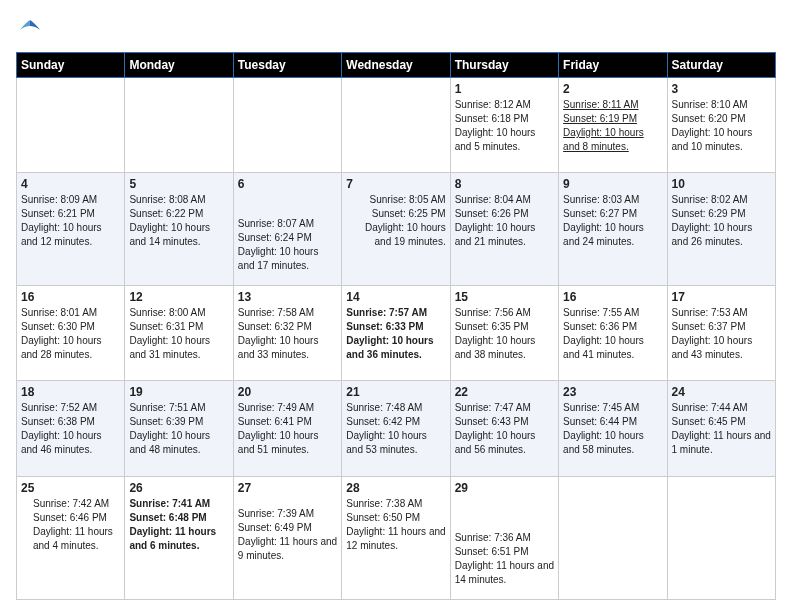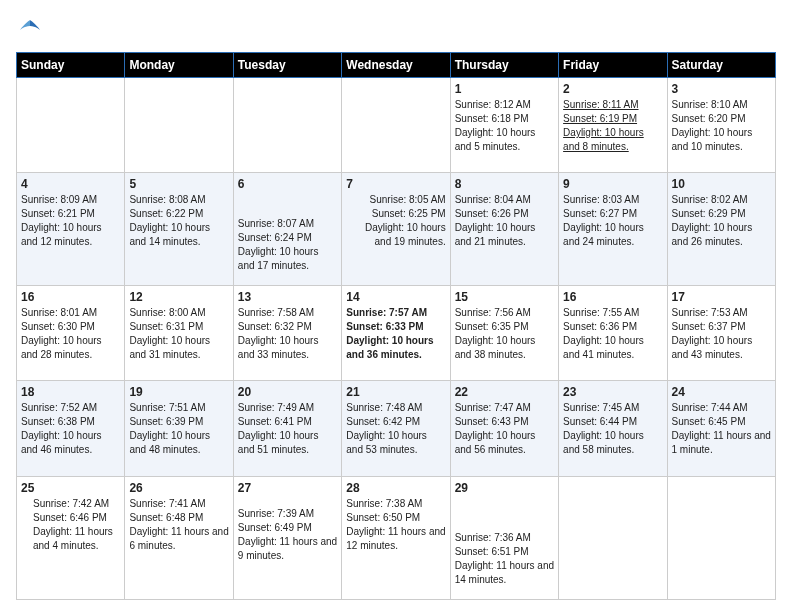--- a/index.html
+++ b/index.html
@@ -292,21 +292,21 @@
         </tr>
         <tr class="row-white">
           <td>
             <span class="day-number">25</span>
             <div class="day-info" style="white-space: pre-line; margin-left: 12px;">Sunrise: 7:42 AM
 Sunset: 6:46 PM
 Daylight: 11 hours and 4 minutes.</div>
           </td>
           <td>
             <span class="day-number">26</span>
-            <div class="day-info" style="white-space: pre-line;">Sunrise: 7:41 AM
+            <div class="day-info" style="white-space: pre-line; font-weight: bold;">Sunrise: 7:41 AM
 Sunset: 6:48 PM
 Daylight: 11 hours and 6 minutes.</div>
           </td>
           <td>
             <span class="day-number">27</span>
             <div class="day-info" style="white-space: pre-line; margin-top: 12px;">Sunrise: 7:39 AM
 Sunset: 6:49 PM
 Daylight: 11 hours and 9 minutes.</div>
           </td>
           <td>

